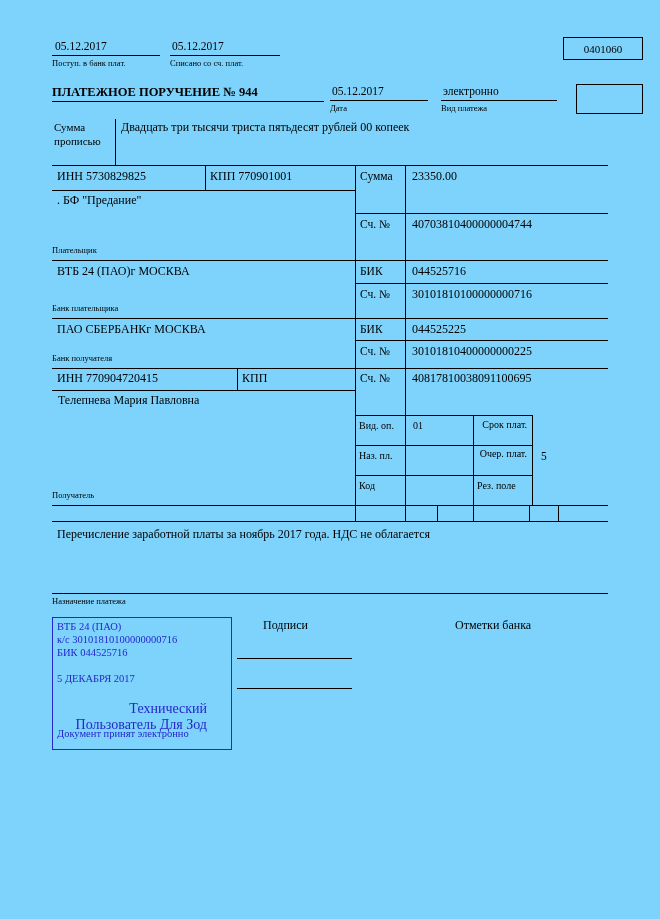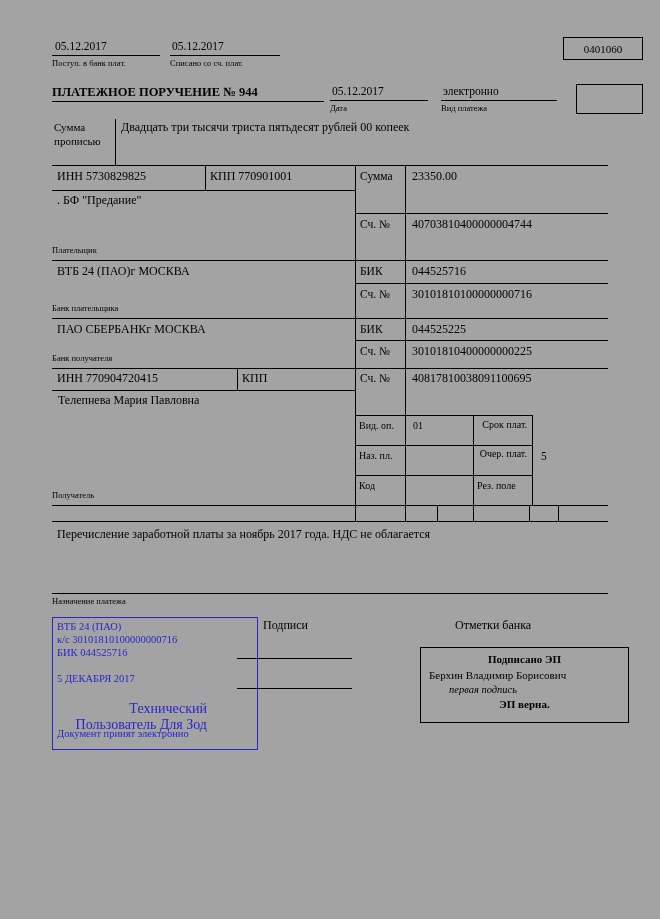--- a/index.html
+++ b/index.html
@@ -1,30 +1,30 @@
 <!DOCTYPE html>
 <html style="--stamp-blue: #2626cc;"><head>
 <meta charset="utf-8">
 <style>
   :root { --stamp-blue:#2626cc; }
   html,body{margin:0;padding:0;background:#ffffff;}
-  .page{position:relative;width:660px;height:919px;background:#a3a3a3;
+  .page{position:relative;width:660px;height:919px;background:#7dd3fc;
         font-family:"Liberation Serif",serif;color:#000;overflow:hidden;}
   .t{position:absolute;white-space:nowrap;font-size:11.5px;line-height:1.15;}
   .lg{font-size:12px;}
   .sm{font-size:8.5px;}
   .sub{font-size:10px;}
   .b{font-weight:bold;}
   .i{font-style:italic;}
   .wrap{white-space:normal;text-align:right;}
   .hl{position:absolute;height:1px;background:#000;}
   .vl{position:absolute;width:1px;background:#000;}
   .box{position:absolute;border:1px solid #000;}
   .blue{color:var(--stamp-blue);}
-  .bluebox{position:absolute;border:1px solid var(--stamp-blue);padding-left:26px;}
+  .bluebox{position:absolute;border:1px solid var(--stamp-blue);}
   .cc{display:flex;align-items:center;justify-content:center;}
 </style>
 </head>
 <body>
 
 <div class="page">
 
   <div class="t" style="left:55px;top:40px">05.12.2017</div>
   <div class="hl" style="left:52px;top:55px;width:108px"></div>
   <div class="t sm" style="left:52px;top:59px">Поступ. в банк плат.</div>
@@ -131,20 +131,14 @@
     <div class="t blue" style="left:4px;top:55px;font-size:10.5px">5 ДЕКАБРЯ 2017</div>
     <div class="t blue wrap" style="left:4px;top:83px;width:150px;font-size:14px">Технический Пользователь Для Зод</div>
     <div class="t blue" style="left:4px;top:110px;font-size:10.5px">Документ принят электронно</div>
   </div>
 
   <div class="t lg" style="left:263px;top:619px">Подписи</div>
   <div class="hl" style="left:237px;top:658px;width:115px"></div>
   <div class="hl" style="left:237px;top:688px;width:115px"></div>
 
   <div class="t lg" style="left:455px;top:619px">Отметки банка</div>
-  <div class="box" style="left:420px;top:647px;width:207px;height:74px">
-    <div class="t b" style="left:0;top:5px;width:100%;text-align:center;font-size:11px">Подписано ЭП</div>
-    <div class="t" style="left:8px;top:21px;font-size:11px">Берхин Владимир Борисович</div>
-    <div class="t i" style="left:28px;top:36px;font-size:10.5px">первая подпись</div>
-    <div class="t b" style="left:0;top:50px;width:100%;text-align:center;font-size:11px">ЭП верна.</div>
-  </div>
 
 </div>
 
 </body></html>

